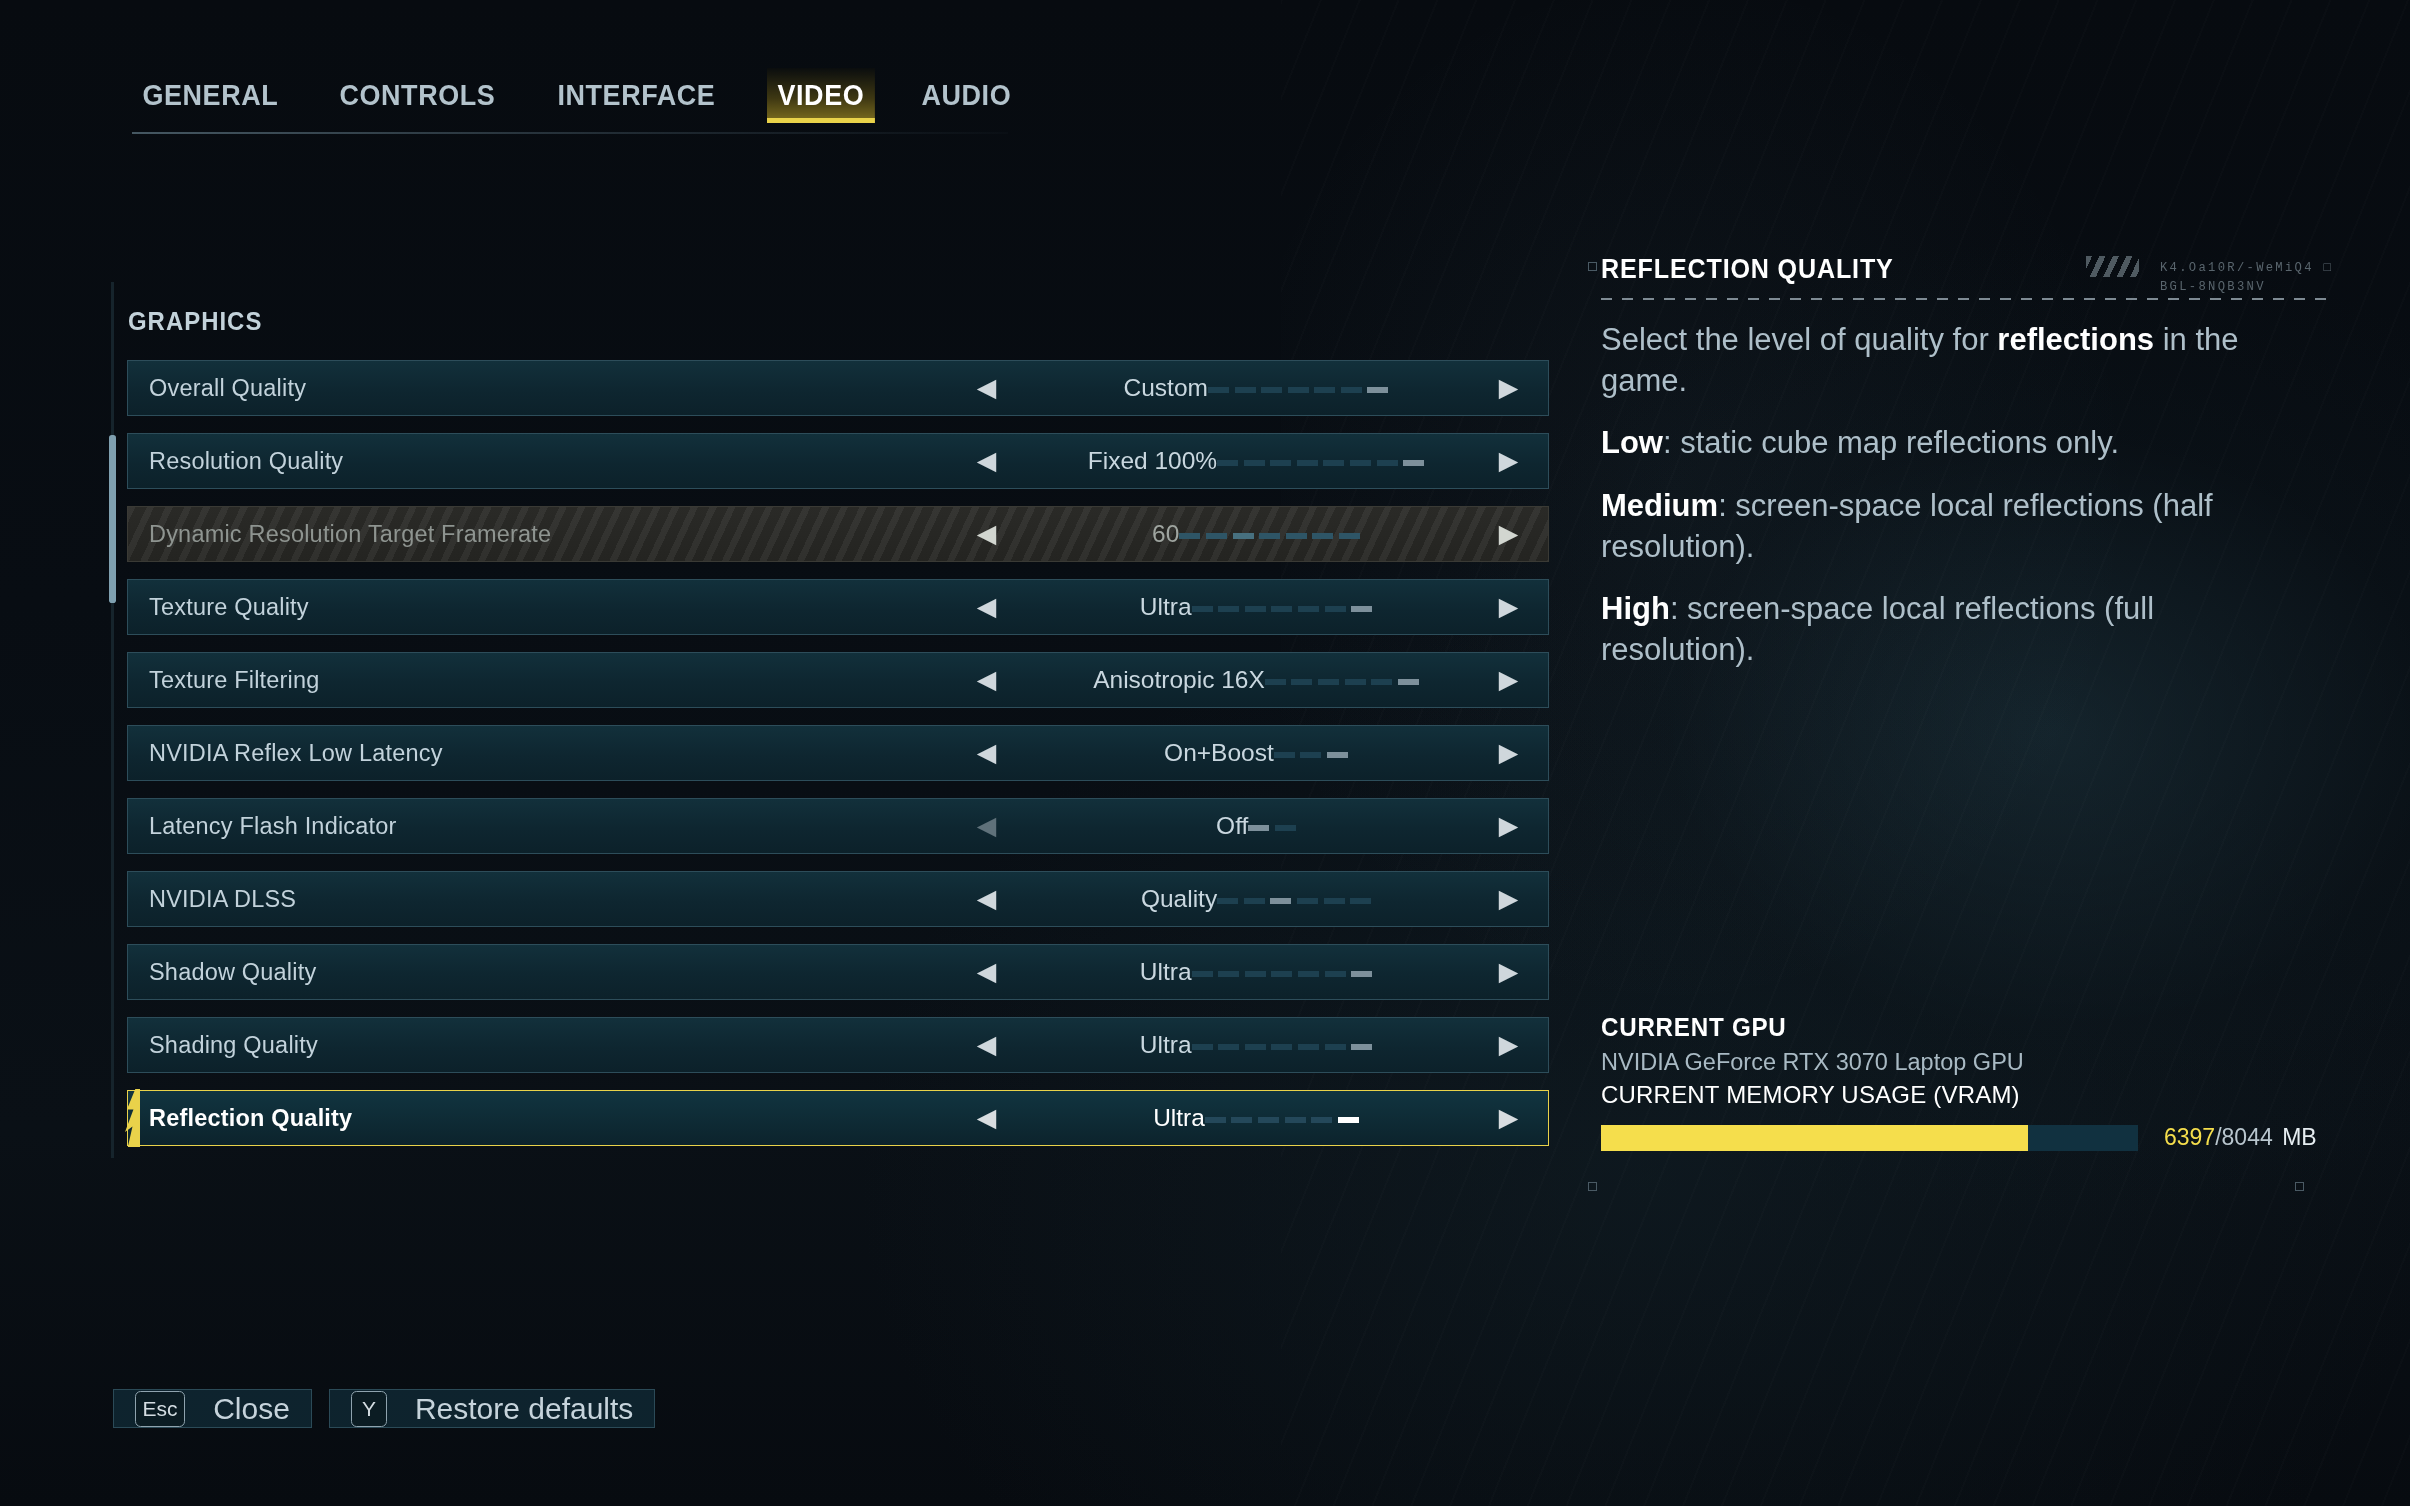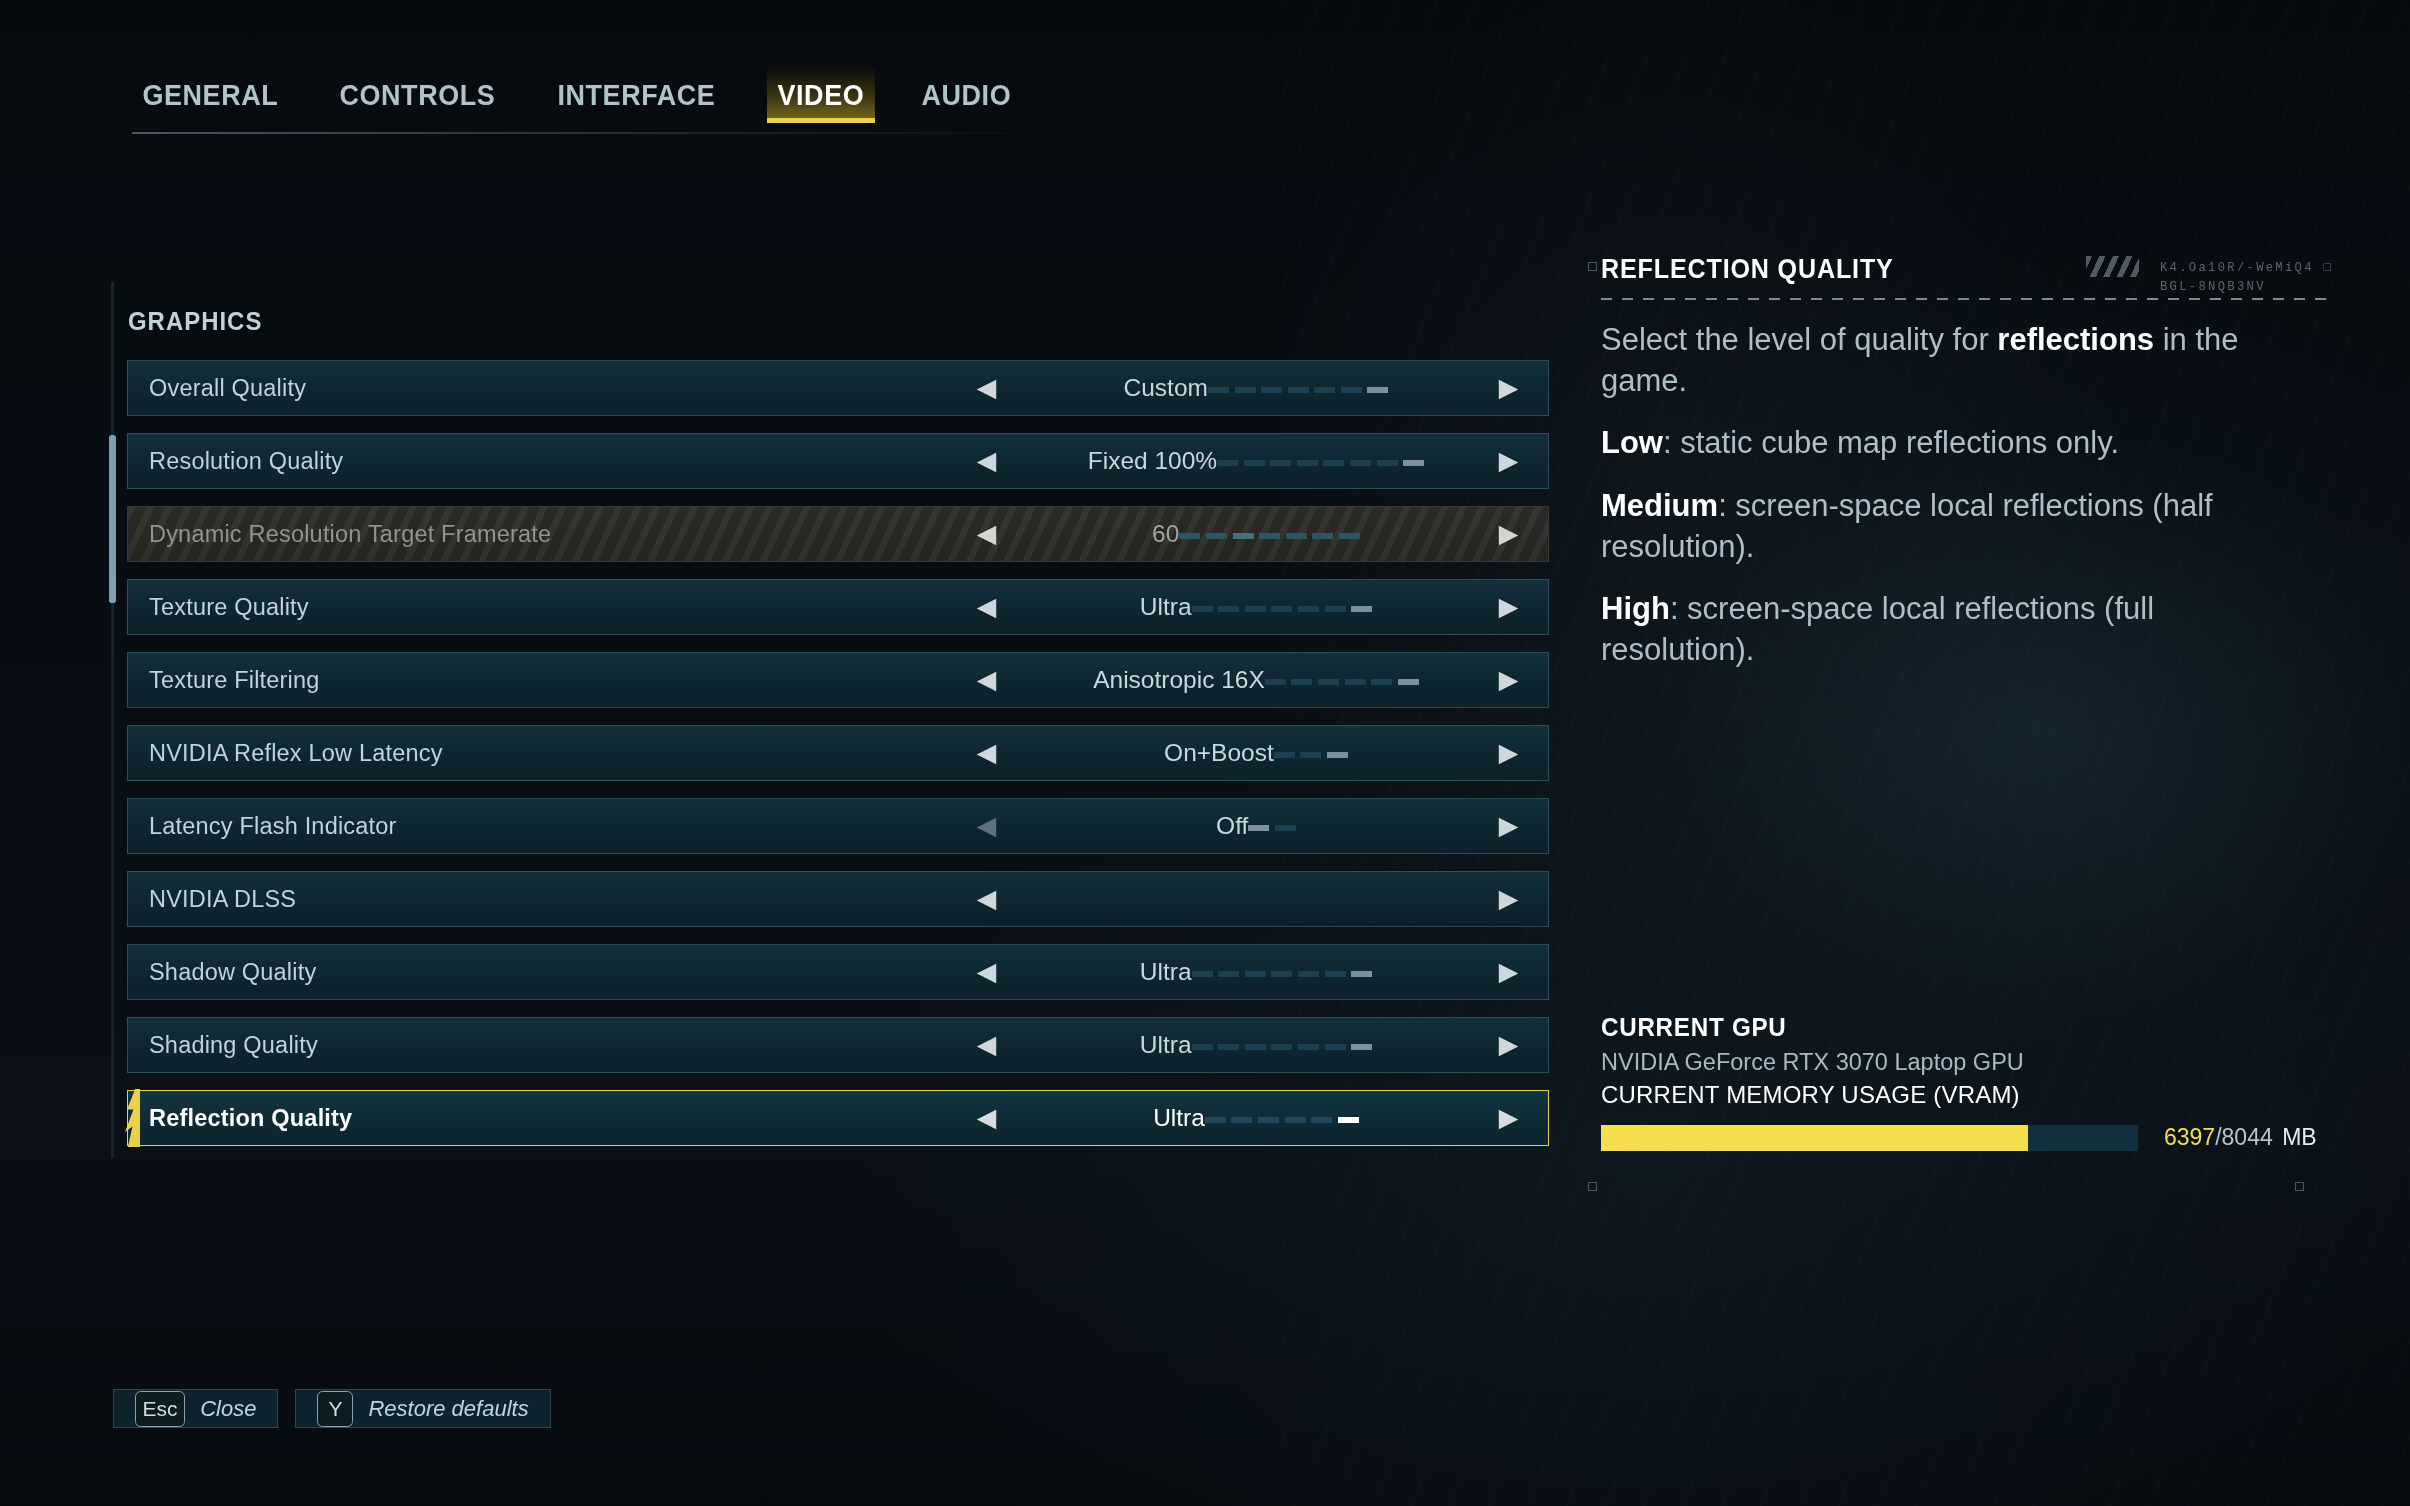--- a/index.html
+++ b/index.html
@@ -323,24 +323,23 @@
     min-width: 36px;
     height: 36px;
     padding: 0 6.6px;
     border: 1.9px solid #8fa3ae;
     border-radius: 5.6px;
     background: #0b1c23;
     font-size: 21px;
     color: #d4dde2;
   }
   .foot-label {
-    margin-left: 15px;
-    font-size: 22px;
+    margin-left: 28px;
+    font-size: 30px;
     color: #c6d3db;
-    font-style: italic;
   }
 </style>
 </head>
 <body>
 
 <div id="screen">
   <div id="bg-wash"></div>
 
   <div id="tabbar">
       <div class="tab">GENERAL</div>
@@ -508,20 +507,31 @@
             <span class="arrow-glyph">▶</span>
           </div>
         </div>
       </div>
       <div class="row">
         <div class="row-label">NVIDIA DLSS</div>
         <div class="row-control">
           <div class="arrow arrow-left">
             <span class="arrow-glyph">◀</span>
           </div>
+          <div class="value-stack">
+            <div class="row-value">Quality</div>
+            <div class="segments">
+              <span class="seg"></span>
+              <span class="seg"></span>
+              <span class="seg on"></span>
+              <span class="seg"></span>
+              <span class="seg"></span>
+              <span class="seg"></span>
+            </div>
+          </div>
           <div class="arrow arrow-right">
             <span class="arrow-glyph">▶</span>
           </div>
         </div>
       </div>
       <div class="row">
         <div class="row-label">Shadow Quality</div>
         <div class="row-control">
           <div class="arrow arrow-left">
             <span class="arrow-glyph">◀</span>

